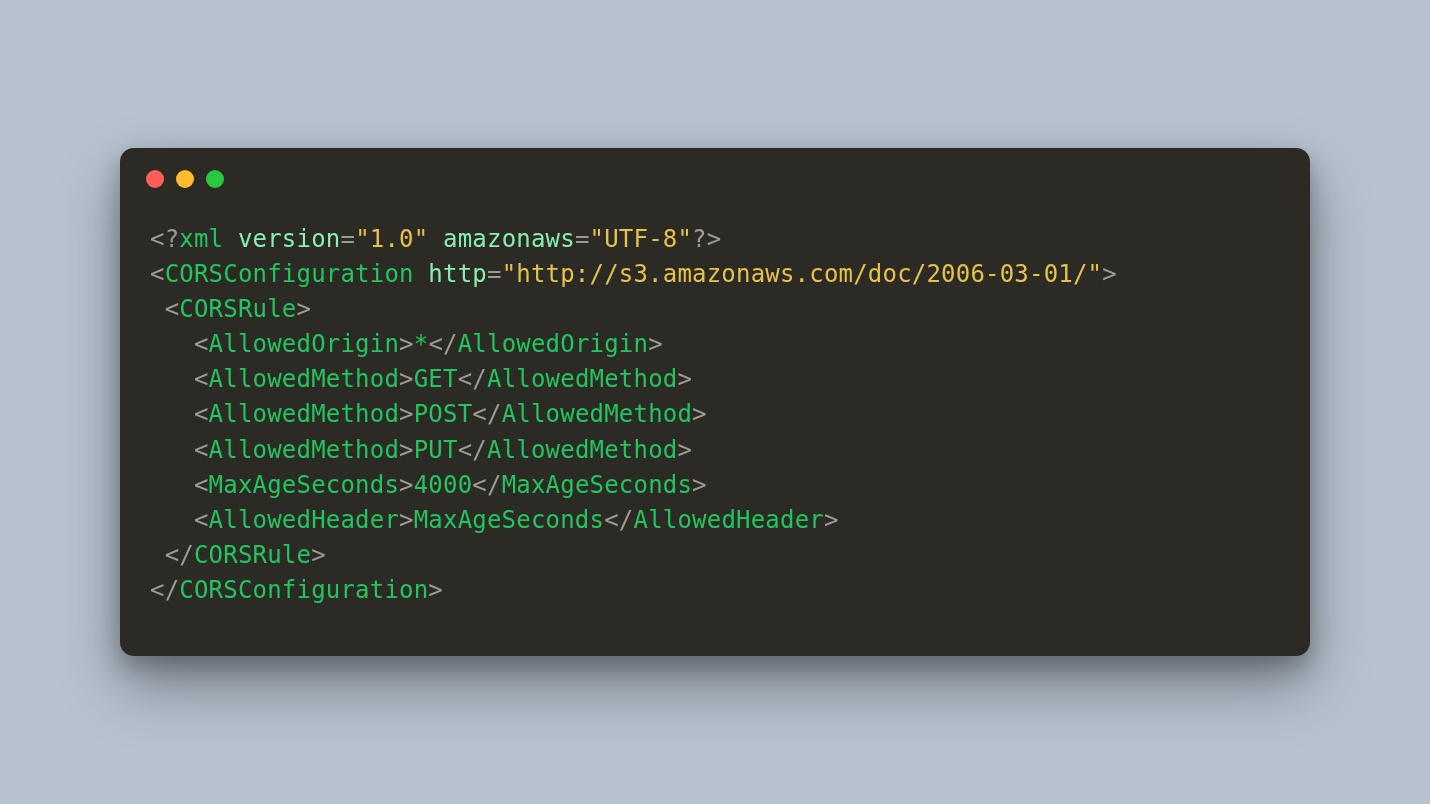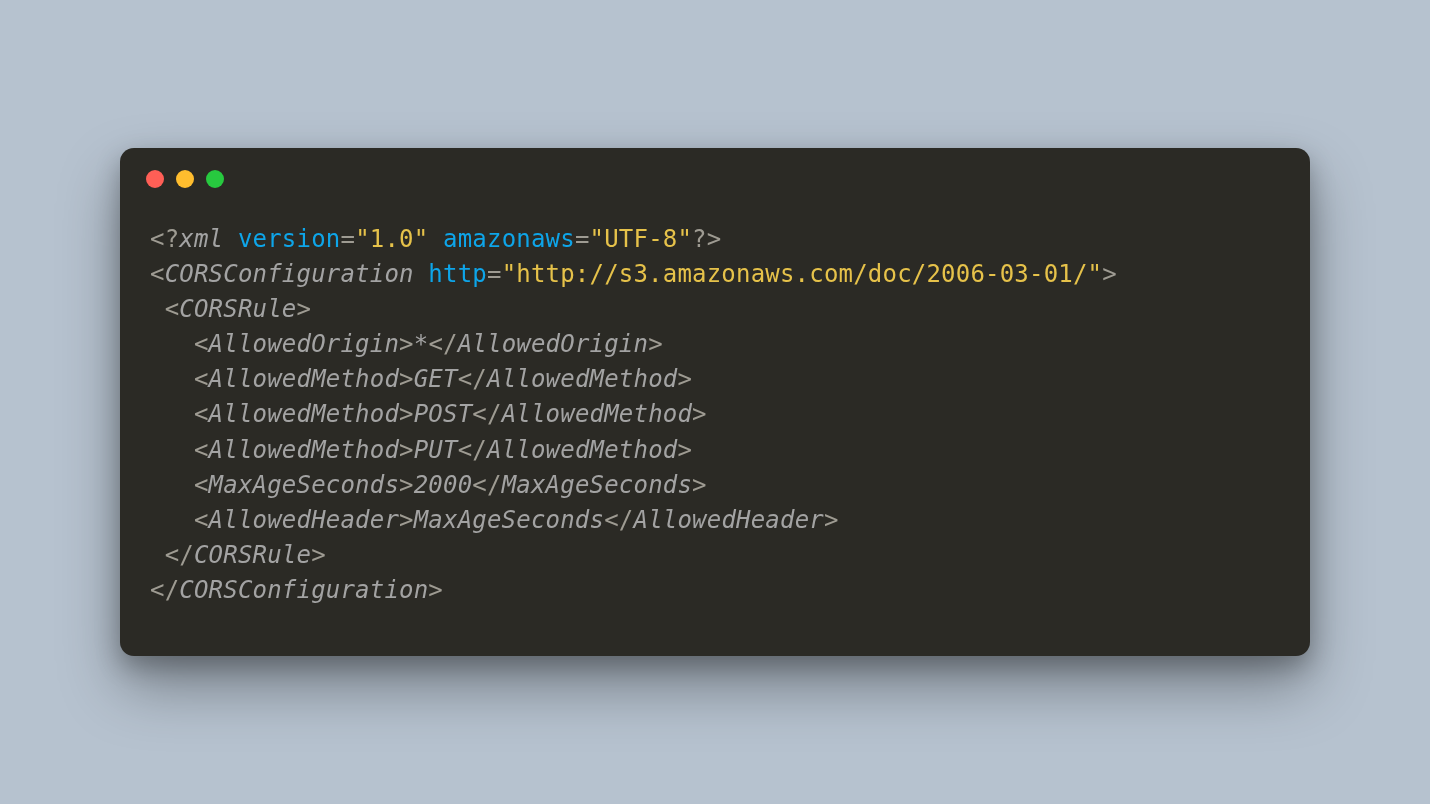--- a/index.html
+++ b/index.html
@@ -41,39 +41,39 @@
   .dot.green  { background: #27c93f; }
   .code {
     padding: 24px 30px 0 30px;
     font-size: 24px;
     line-height: 1.46;
     color: #d5d2c8;
     white-space: pre;
     letter-spacing: 0.2px;
   }
   .p  { color: #9e9b92; }   
-  .t  { color: #a3a3a3; font-style: italic; }   
+  .t  { color: #22c55e; }   
   .s  { color: #e6c24a; }   
-  .a  { color: #0ea5e9; }   
+  .a  { color: #86efac; }   
 </style>
 </head>
 <body>
 
 <div class="stage">
   <div class="window">
     <div class="titlebar">
       <div class="dot red"></div>
       <div class="dot yellow"></div>
       <div class="dot green"></div>
     </div>
     <div class="code"><span><span class="p">&lt;?</span><span class="t">xml</span><span class="t"> </span><span class="a">version</span><span class="p">=</span><span class="s">"1.0"</span><span class="t"> </span><span class="a">amazonaws</span><span class="p">=</span><span class="s">"UTF-8"</span><span class="p">?&gt;</span></span>
 <span><span class="p">&lt;</span><span class="t">CORSConfiguration</span><span class="t"> </span><span class="a">http</span><span class="p">=</span><span class="s">"http://s3.amazonaws.com/doc/2006-03-01/"</span><span class="p">&gt;</span></span>
 <span><span class="p"> &lt;</span><span class="t">CORSRule</span><span class="p">&gt;</span></span>
 <span><span class="p">   &lt;</span><span class="t">AllowedOrigin</span><span class="p">&gt;</span><span class="t">*</span><span class="p">&lt;/</span><span class="t">AllowedOrigin</span><span class="p">&gt;</span></span>
 <span><span class="p">   &lt;</span><span class="t">AllowedMethod</span><span class="p">&gt;</span><span class="t">GET</span><span class="p">&lt;/</span><span class="t">AllowedMethod</span><span class="p">&gt;</span></span>
 <span><span class="p">   &lt;</span><span class="t">AllowedMethod</span><span class="p">&gt;</span><span class="t">POST</span><span class="p">&lt;/</span><span class="t">AllowedMethod</span><span class="p">&gt;</span></span>
 <span><span class="p">   &lt;</span><span class="t">AllowedMethod</span><span class="p">&gt;</span><span class="t">PUT</span><span class="p">&lt;/</span><span class="t">AllowedMethod</span><span class="p">&gt;</span></span>
-<span><span class="p">   &lt;</span><span class="t">MaxAgeSeconds</span><span class="p">&gt;</span><span class="t">2000</span><span class="p">&lt;/</span><span class="t">MaxAgeSeconds</span><span class="p">&gt;</span></span>
+<span><span class="p">   &lt;</span><span class="t">MaxAgeSeconds</span><span class="p">&gt;</span><span class="t">4000</span><span class="p">&lt;/</span><span class="t">MaxAgeSeconds</span><span class="p">&gt;</span></span>
 <span><span class="p">   &lt;</span><span class="t">AllowedHeader</span><span class="p">&gt;</span><span class="t">MaxAgeSeconds</span><span class="p">&lt;/</span><span class="t">AllowedHeader</span><span class="p">&gt;</span></span>
 <span><span class="p"> &lt;/</span><span class="t">CORSRule</span><span class="p">&gt;</span></span>
 <span><span class="p">&lt;/</span><span class="t">CORSConfiguration</span><span class="p">&gt;</span></span></div>
   </div>
 </div>
 
 </body></html>

